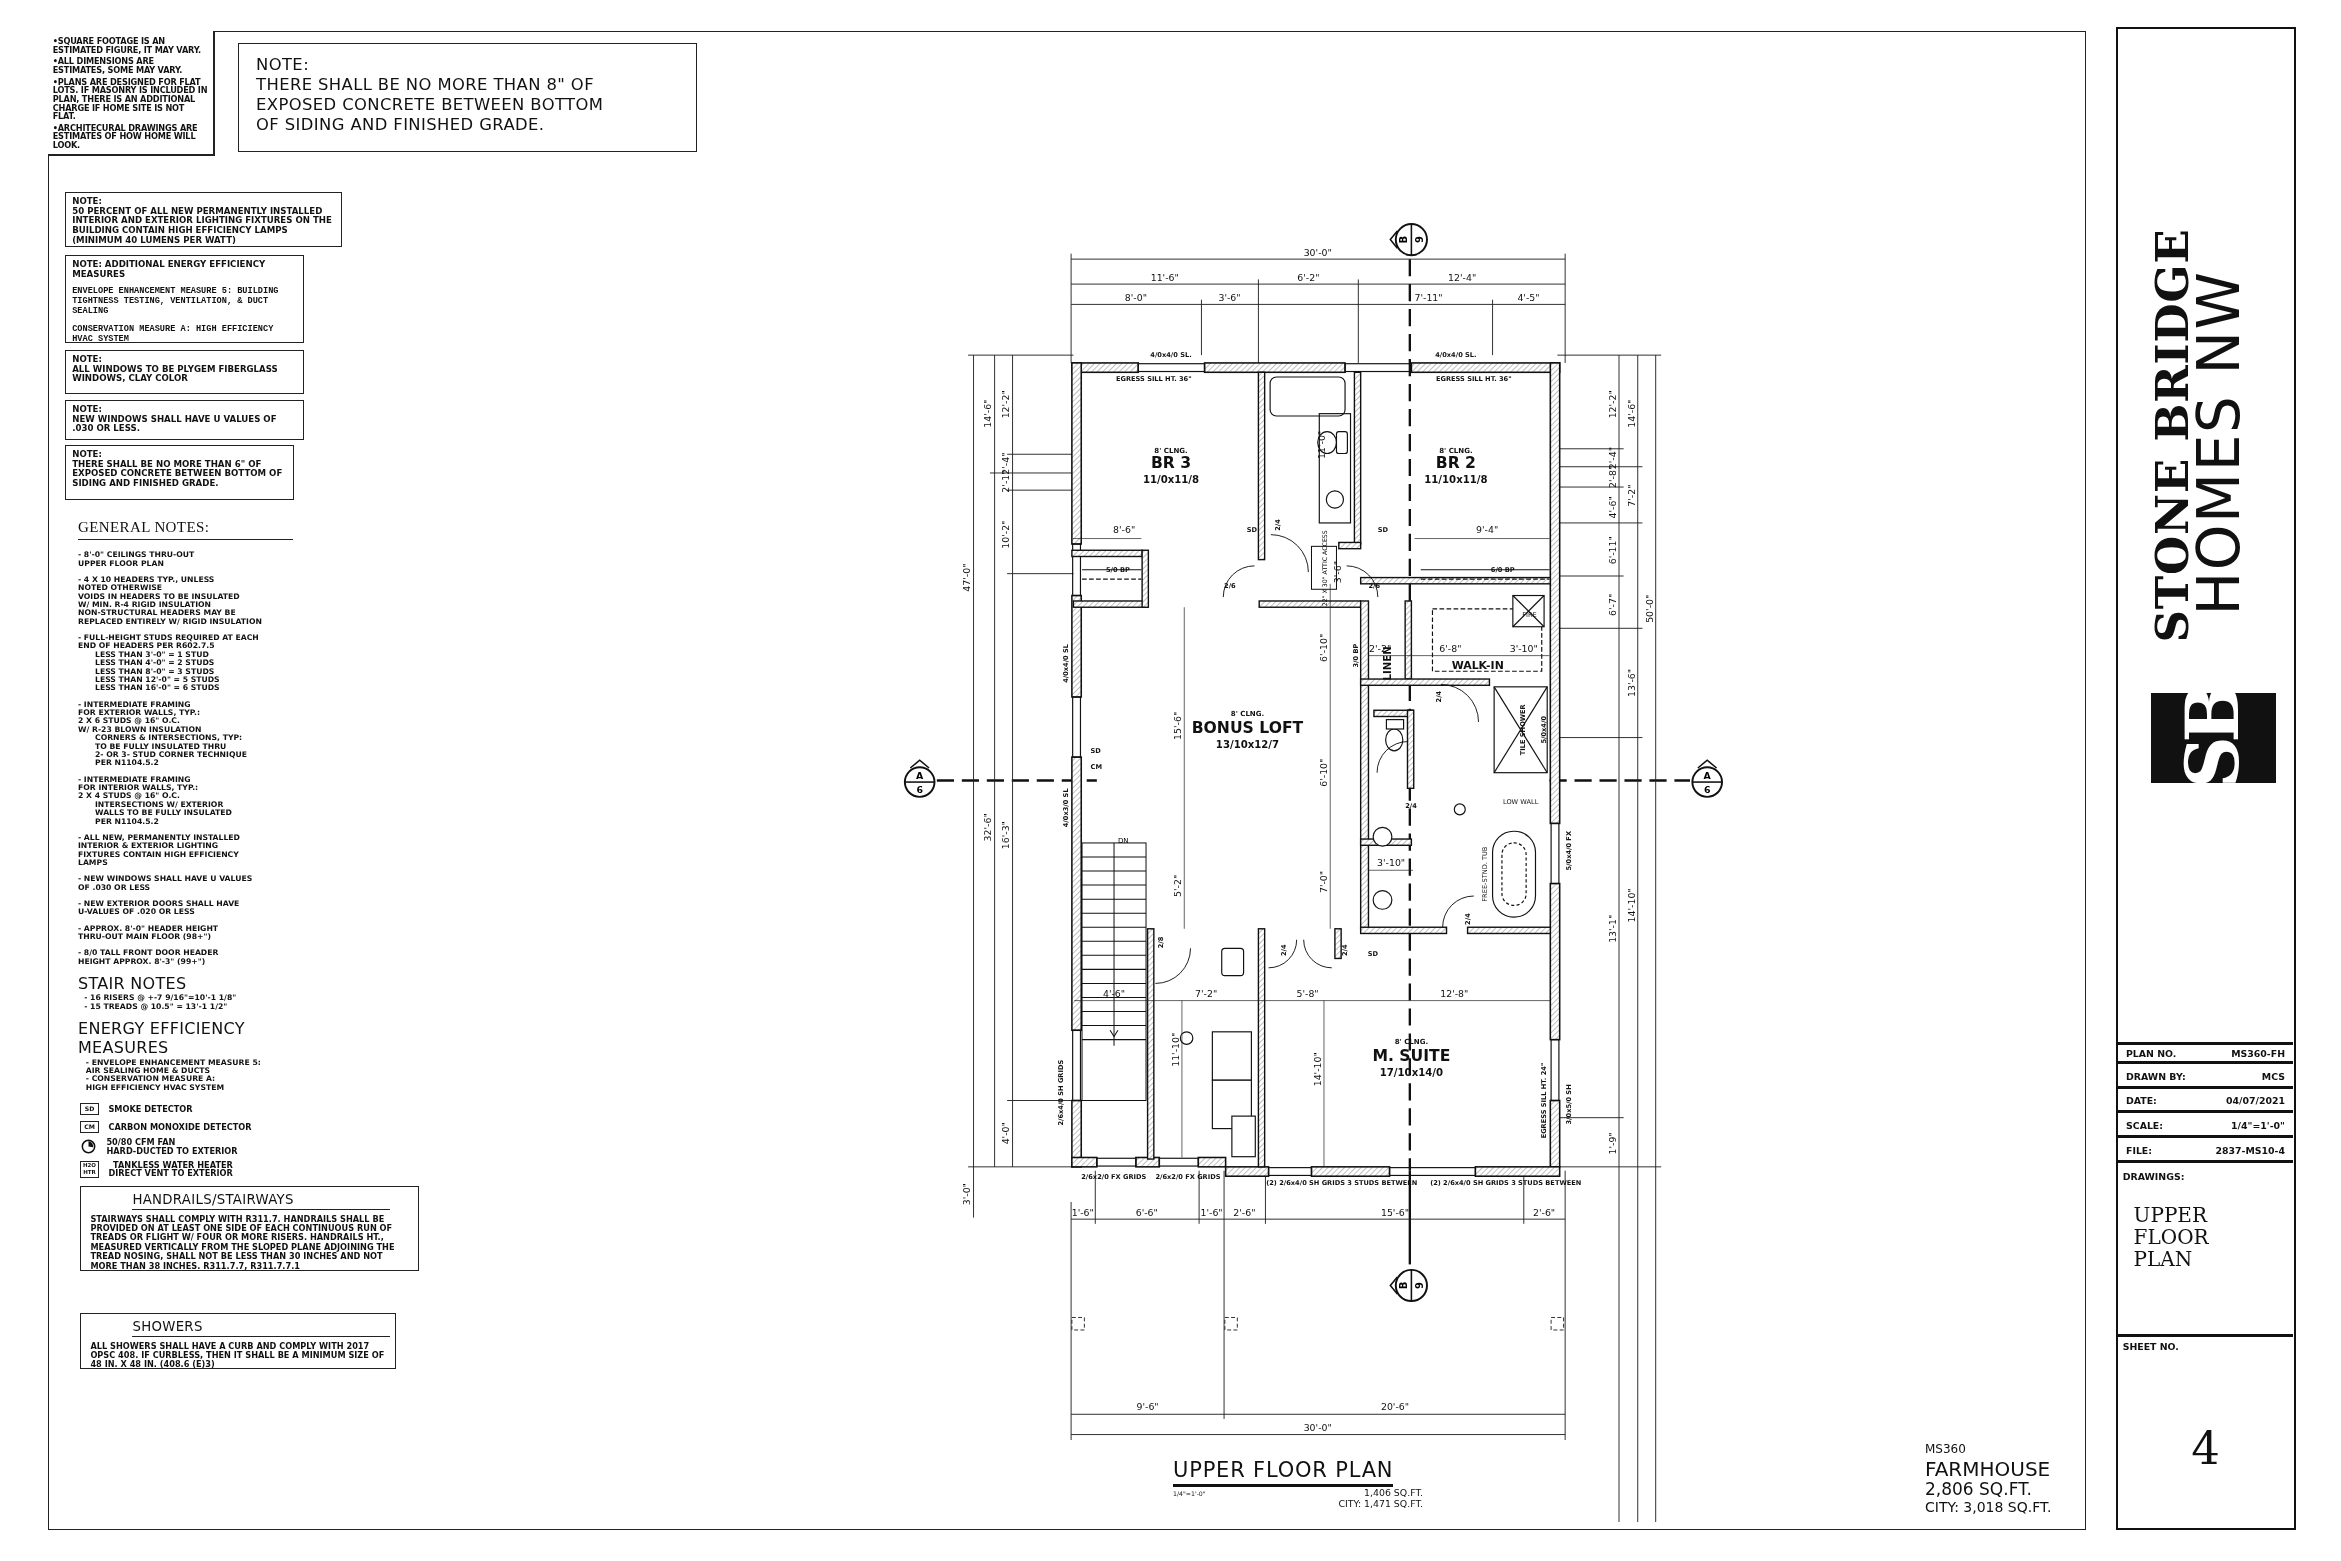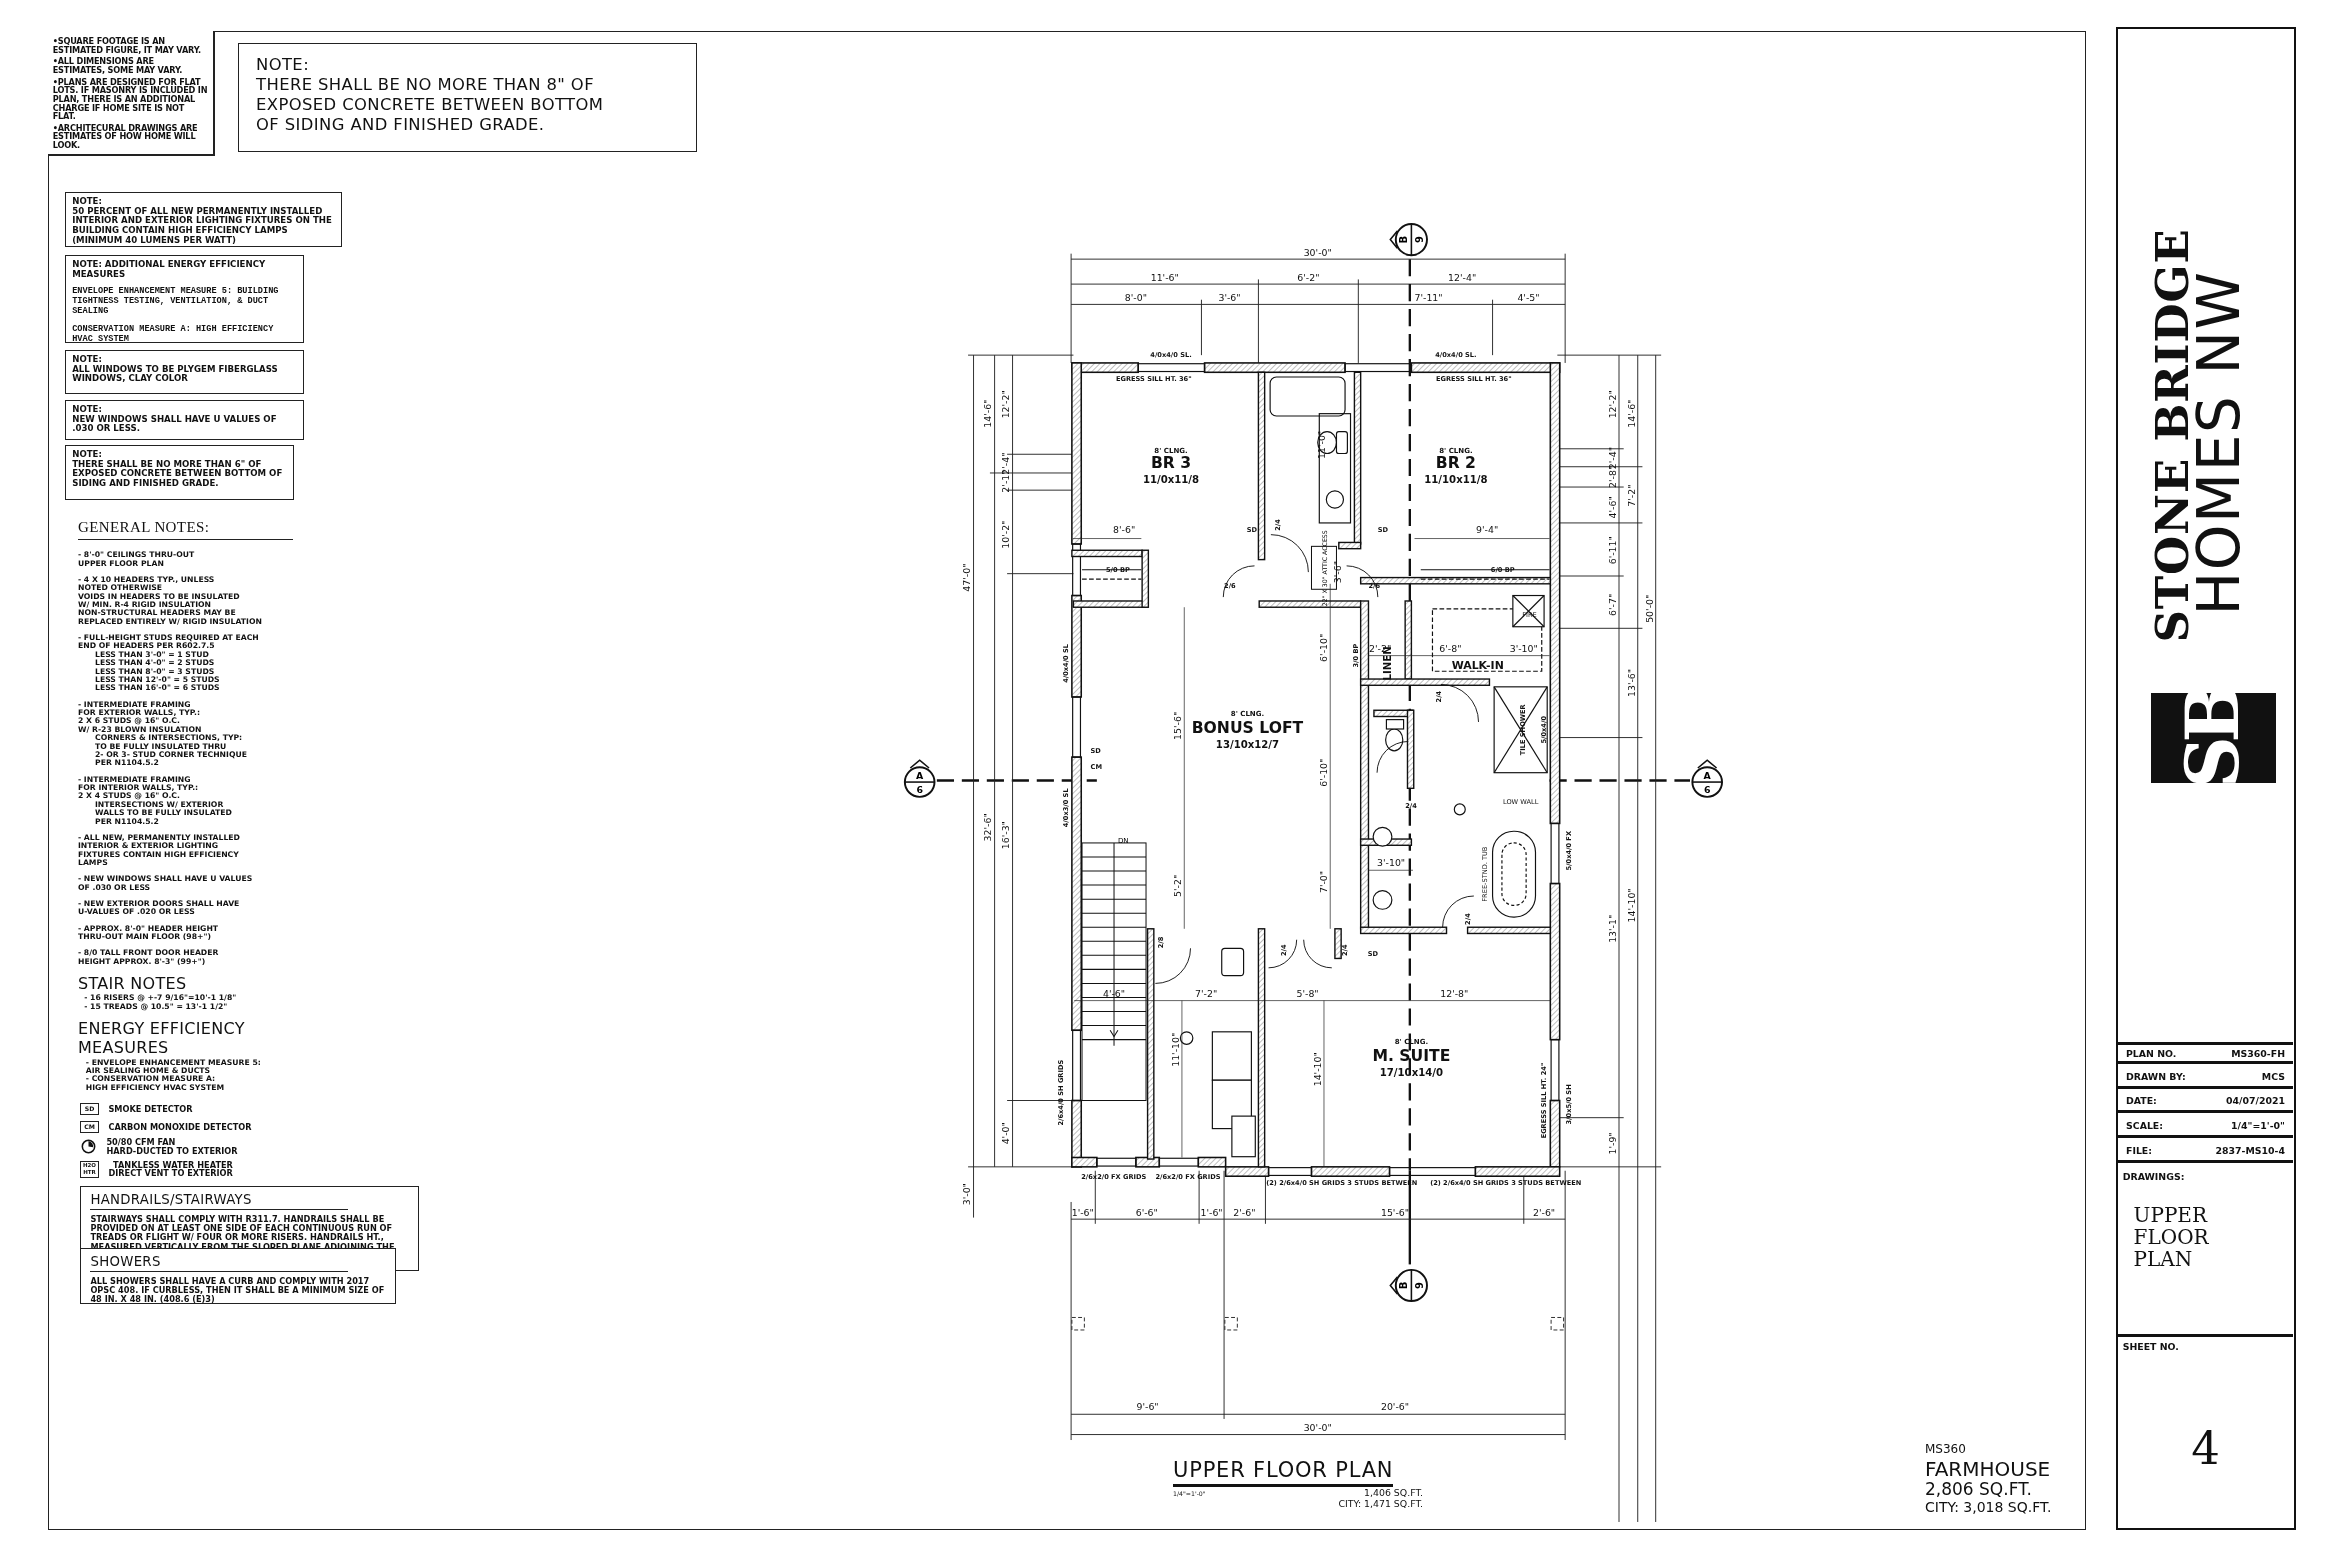--- a/index.html
+++ b/index.html
@@ -16,21 +16,21 @@
   .note { font-size:8.6px; line-height:9.8px; padding:3.9px 6.2px; }
   .note .gap { margin-top:8px;font-family:Liberation Mono, monospace; }
   .gn { left:78px; top:519px; width:226px; }
   .gn-title { font-size:15px; font-weight:normal; border-bottom:1.6px solid #222; padding-bottom:3.1px; margin-bottom:11px; letter-spacing:0.4px; width:215px;font-family:Liberation Serif, serif; }
   .gn-item { font-size:7.7px; line-height:8.4px; margin-bottom:7.8px; }
   .gn-item .ind { padding-left:17px; }
   .sect-title { font-size:16px; font-weight:normal; margin:4.7px 0 1.6px 0; letter-spacing:0.3px; }
   .legend-row { display:flex; align-items:center; font-size:8.2px; margin-bottom:5.5px; }
   .legend-sym { width:17px; height:10px; border:1.2px solid #222; font-size:6.2px; line-height:9.4px; text-align:center; margin-right:9.4px; }
   .panel { padding:4.7px 9.4px; }
-  .panel-title { font-size:13.3px; font-weight:normal; border-bottom:1.6px solid #222; padding-bottom:2.3px; margin-bottom:4.7px; width:258px; letter-spacing:0.3px; }
+  .panel-title { font-size:13.3px; font-weight:normal; border-bottom:1.6px solid #222; padding-bottom:2.3px; margin-bottom:4.7px; width:258px; letter-spacing:0.3px;margin-left:42px; }
   .panel-body { font-size:8.2px; line-height:9.4px; }
   .titleblock { position:absolute; left:2116px; top:27px; width:180px; height:1503px; border:2.3px solid #111; box-sizing:border-box; }
   .tb-row { position:absolute; left:0; width:175px; height:22px; border-bottom:3.1px solid #111; display:flex; justify-content:space-between; align-items:center; padding:0 8px; box-sizing:border-box; font-size:9.4px; }
   .serif { font-family:"DejaVu Serif", serif; }
   .plan-caption { font-size:21px; font-weight:normal; letter-spacing:0.8px; }
   .dim { font-family:"DejaVu Sans", sans-serif; font-size:12px; fill:#111; }
   .lbl { font-family:"DejaVu Sans", sans-serif; font-weight:bold; fill:#111; }
 </style>
 </head>
 <body>
@@ -178,21 +178,21 @@
       <div>DIRECT VENT TO EXTERIOR</div>
     </div>
   </div>
 </div>
 
 <div class="box panel cad" style="left:80px; top:1186px; width:339px; height:85px;">
   <div class="panel-title">HANDRAILS/STAIRWAYS</div>
   <div class="panel-body">STAIRWAYS SHALL COMPLY WITH R311.7. HANDRAILS SHALL BE PROVIDED ON AT LEAST ONE SIDE OF EACH CONTINUOUS RUN OF TREADS OR FLIGHT W/ FOUR OR MORE RISERS. HANDRAILS HT., MEASURED VERTICALLY FROM THE SLOPED PLANE ADJOINING THE TREAD NOSING, SHALL NOT BE LESS THAN 30 INCHES AND NOT MORE THAN 38 INCHES. R311.7.7, R311.7.7.1</div>
 </div>
 
-<div class="box panel cad" style="left:80px; top:1248px; width:316px; height:56px;">
+<div class="box panel cad" style="left:80px; top:1313px; width:316px; height:56px;">
   <div class="panel-title">SHOWERS</div>
   <div class="panel-body">ALL SHOWERS SHALL HAVE A CURB AND COMPLY WITH 2017 OPSC 408. IF CURBLESS, THEN IT SHALL BE A MINIMUM SIZE OF 48 IN. X 48 IN. (408.6 (e)3)</div>
 </div>
 
 <svg class="abs" style="left:0; top:0;" width="2342" height="1561" viewBox="0 0 3000 2000">
   <defs>
     <pattern id="hatch" width="5" height="5" patternUnits="userSpaceOnUse" patternTransform="rotate(45)">
       <rect width="5" height="5" fill="#fff"></rect>
       <line x1="0" y1="0" x2="0" y2="5" stroke="#777" stroke-width="1.2"></line>
     </pattern>

